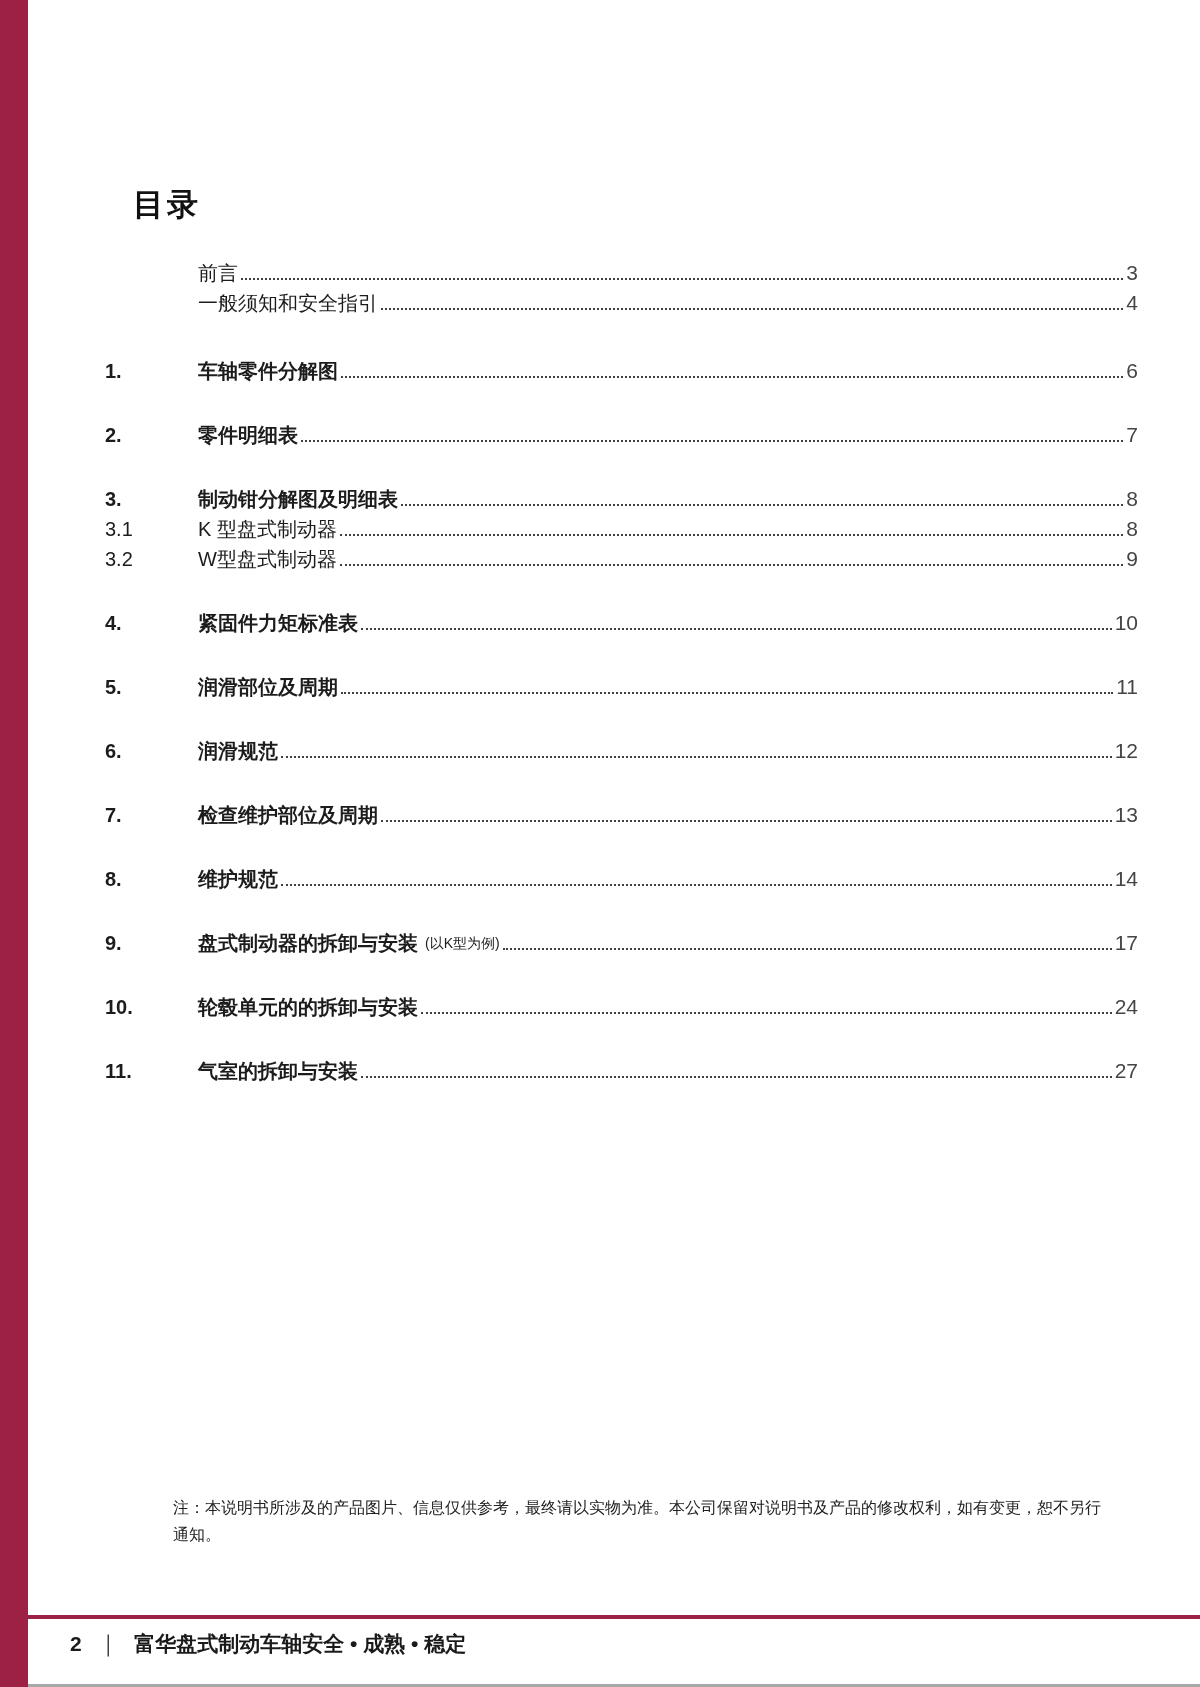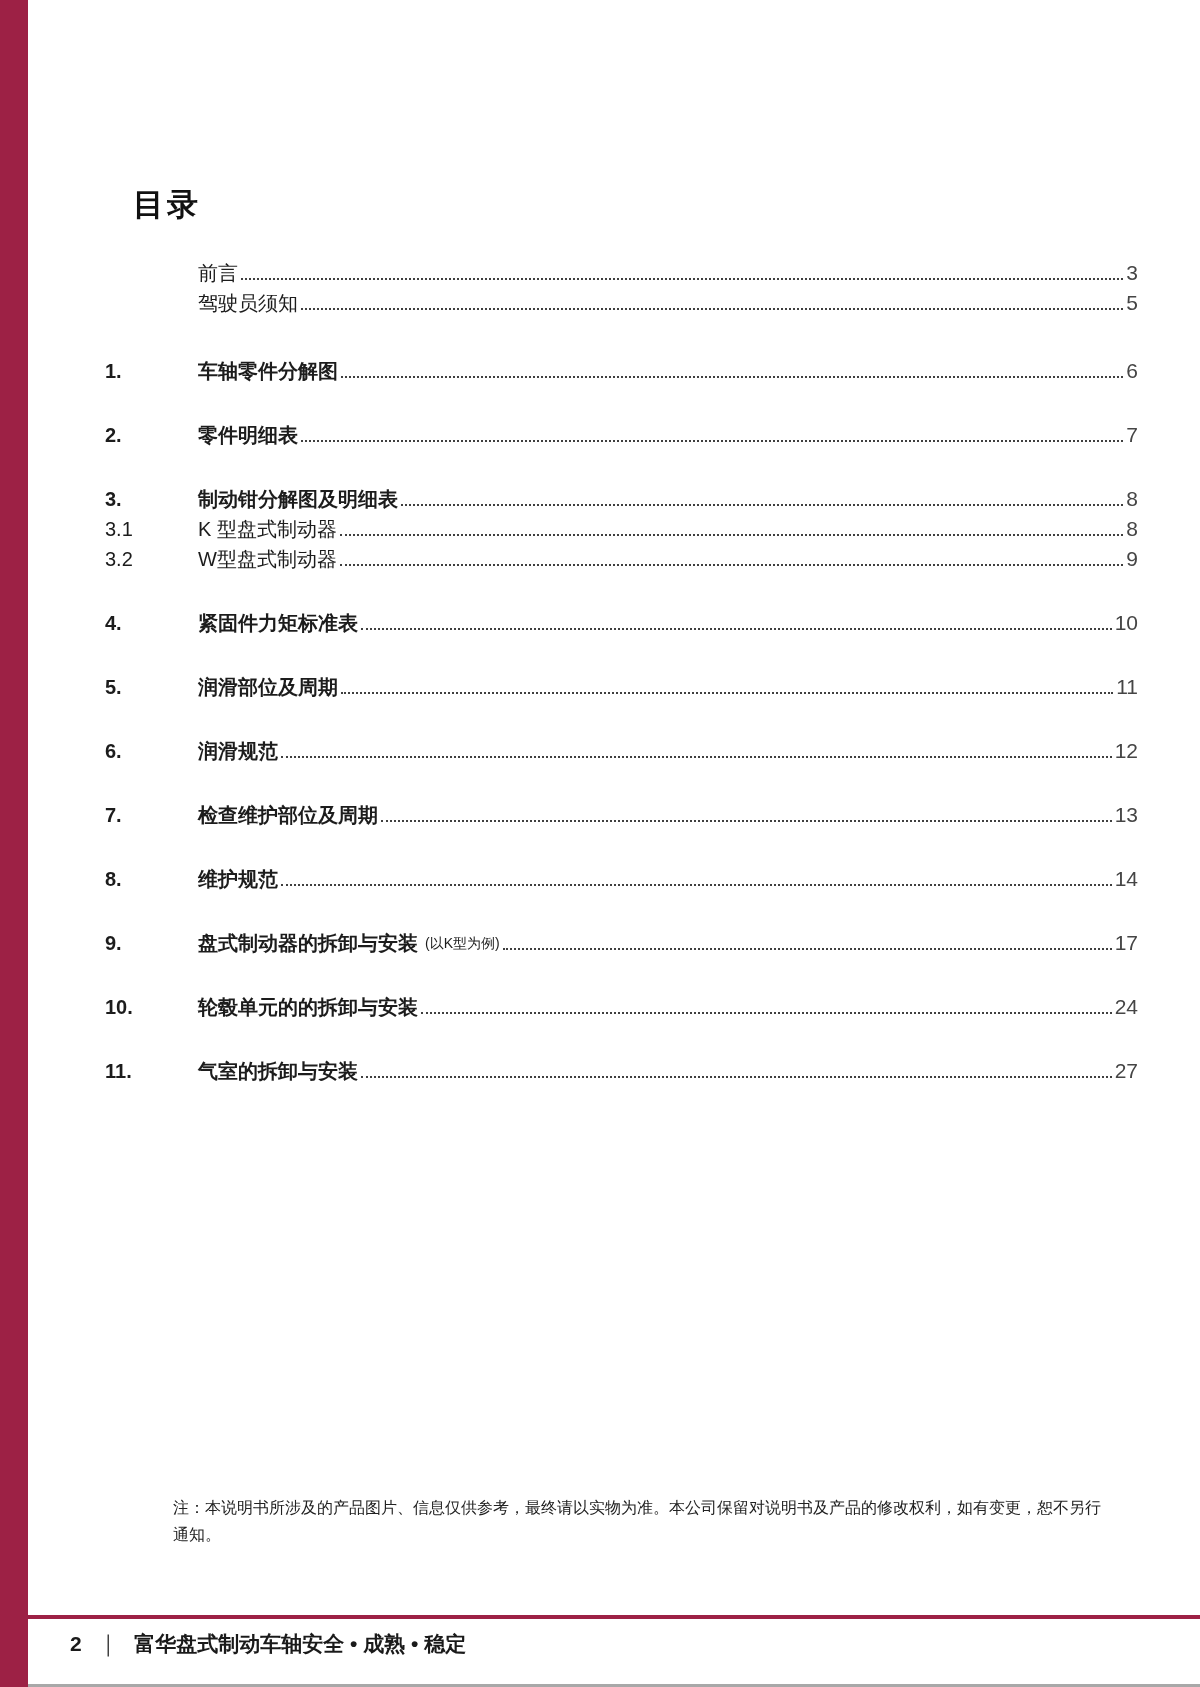--- a/index.html
+++ b/index.html
@@ -72,27 +72,27 @@
 
 <div class="toc">
 
   <div class="toc-row row-front">
     <span class="toc-num"></span>
     <span class="toc-title">前言</span>
     <span class="leader"></span>
     <span class="toc-page">3</span>
   </div>
 
-
   <div class="toc-row row-front">
     <span class="toc-num"></span>
-    <span class="toc-title">驾驶员须知</span>
+    <span class="toc-title">一般须知和安全指引</span>
     <span class="leader"></span>
-    <span class="toc-page">5</span>
+    <span class="toc-page">4</span>
   </div>
+
 
   <div class="toc-row row-first">
     <span class="toc-num">1.</span>
     <span class="toc-title">车轴零件分解图</span>
     <span class="leader"></span>
     <span class="toc-page">6</span>
   </div>
 
   <div class="toc-row row-major">
     <span class="toc-num">2.</span>

